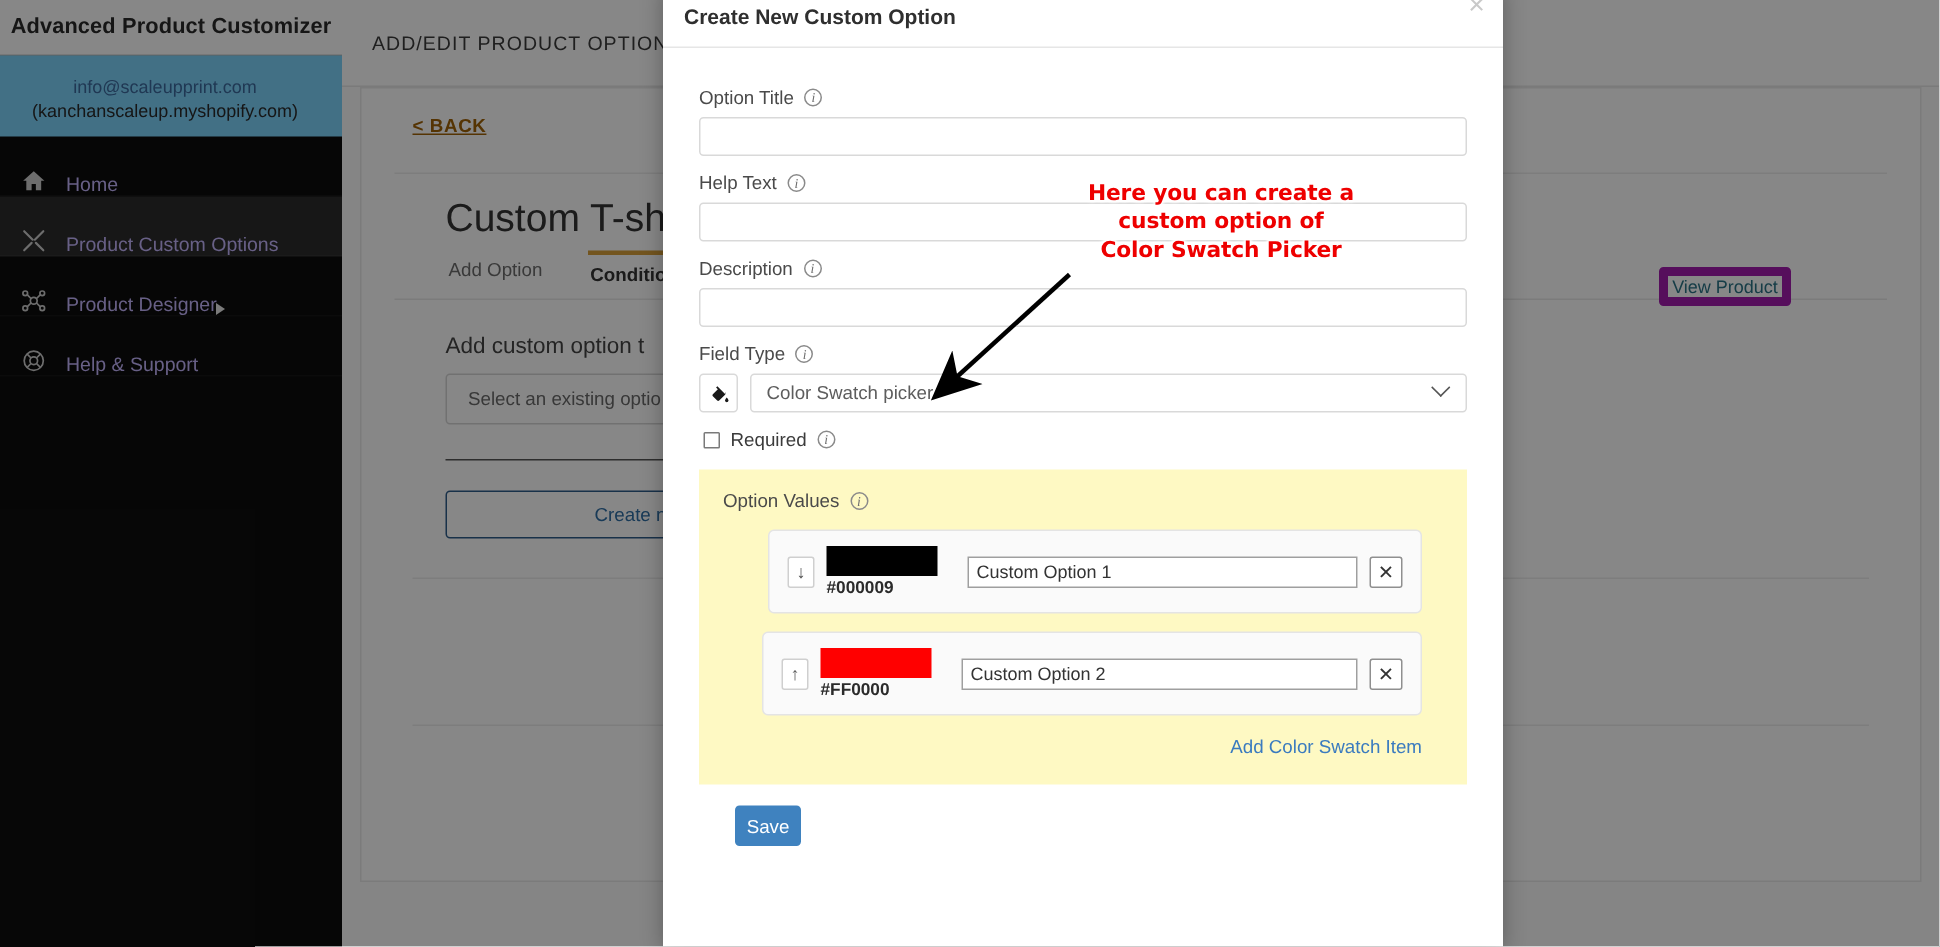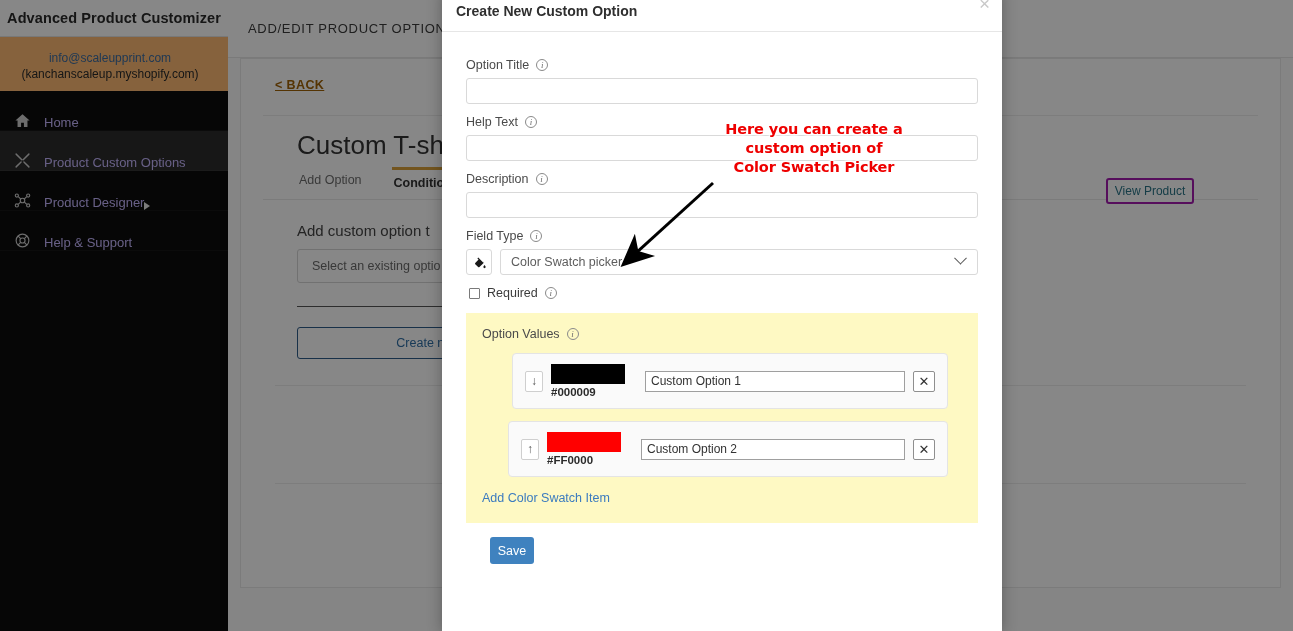--- a/index.html
+++ b/index.html
@@ -21,21 +21,21 @@
     background: #0d0d0d;
   }
   .sidebar-header {
     height: 37px; background: #ffffff; color: #2b2b2b;
     display: flex; align-items: center; justify-content: center;
     font-size: 14.5px; font-weight: bold; letter-spacing: .1px;
     border-bottom: 1px solid #e3e3e3;
   }
   .sidebar-account {
     padding: 14px 18px 10px 10px; text-align: right;
-    background: #fdba74;
+    background: #7dd3fc;
   }
   .acct-email { font-size: 12px; color: #3d6b9e; margin-bottom: 2px; text-align: center;}
   .acct-shop  { font-size: 12px; color: #2b2b2b; text-align: center; }
   .acct-links { margin-top: 12px; text-align: right; }
   .acct-links a { display: block; font-size: 12px; color: #3d6b9e; text-decoration: none; line-height: 16px; }
 
   .nav { margin-top: 0; }
   .nav-item {
     display: flex; align-items: flex-end; height: 40px; padding-left: 14px;
     color: #c4b5fd; font-size: 13px; position: relative;
@@ -79,21 +79,21 @@
     margin-left: 34px; margin-top: 14px; width: 330px; height: 32px;
     border: 1px solid #2f5d8a; border-radius: 3px; color: #2f6ea5; background: #fff;
     display:flex; align-items:center; justify-content:center; font-size: 12.5px;
   }
   .added-box { margin: 26px 12px 0; border-top: 1px solid #ededed; }
   .added-title { text-align: center; margin-top: 34px; font-size: 15px; color: #3b3b3b; }
   .added-bottom { border-top: 1px solid #ededed; margin-top: 46px; }
   .footer { position: absolute; left: 240px; bottom: 8px; font-size: 12px; color: #555; }
   .view-product-btn {
     position: absolute; right: 86px; top: 119px; width: 88px; height: 26px;
-    border: 2px solid #a21caf; color: #2a7487; background: #fff; border-radius: 3px;
+    border: 6px solid #a21caf; color: #2a7487; background: #fff; border-radius: 3px;
     display:flex; align-items:center; justify-content:center; font-size: 12px;
   }
 
   
   .dim { position: absolute; inset: 0; background: rgba(0,0,0,0.47); }
 
   
   .modal {
     position: absolute; left: 442px; top: -10px; width: 560px; height: 641px;
     background: #ffffff; box-shadow: 0 2px 14px rgba(0,0,0,.3);
@@ -149,21 +149,21 @@
   .swatch-chip { width: 74px; height: 20px; }
   .swatch-hex { font-size: 11.5px; font-weight: bold; color: #2b2b2b; margin-top: 2px; }
   .swatch-input {
     flex: 1; height: 21px; border: 1px solid #9f9f9f; background: #fff;
     font-size: 12px; color: #333; padding: 0 5px; font-family: "Liberation Sans", sans-serif;
   }
   .x-btn {
     width: 22px; height: 21px; border: 1px solid #8f8f8f; background: #fff; border-radius: 2px;
     display:flex;align-items:center;justify-content:center; font-size: 13px; color: #333; flex:0 0 22px;
   }
-  .add-link { padding-right: 14px; margin-top: 14px; font-size: 12.5px; color: #3b7bbf; }
+  .add-link { text-align: right; padding-right: 14px; margin-top: 14px; font-size: 12.5px; color: #3b7bbf; }
   .save-btn {
     margin: 14px 0 0 24px; width: 44px; height: 27px; background: #3f82bf; color: #fff;
     border: 0; border-radius: 3px; font-size: 12.5px; display:flex;align-items:center;justify-content:center;
     font-family: "Liberation Sans", sans-serif;
   }
 
   
   .anno { position: absolute; left: 706px; top: 120px; width: 216px; text-align: center; }
   .anno-line {
     font-size: 14.5px; font-weight: bold; color: #ee0000; line-height: 19px;

